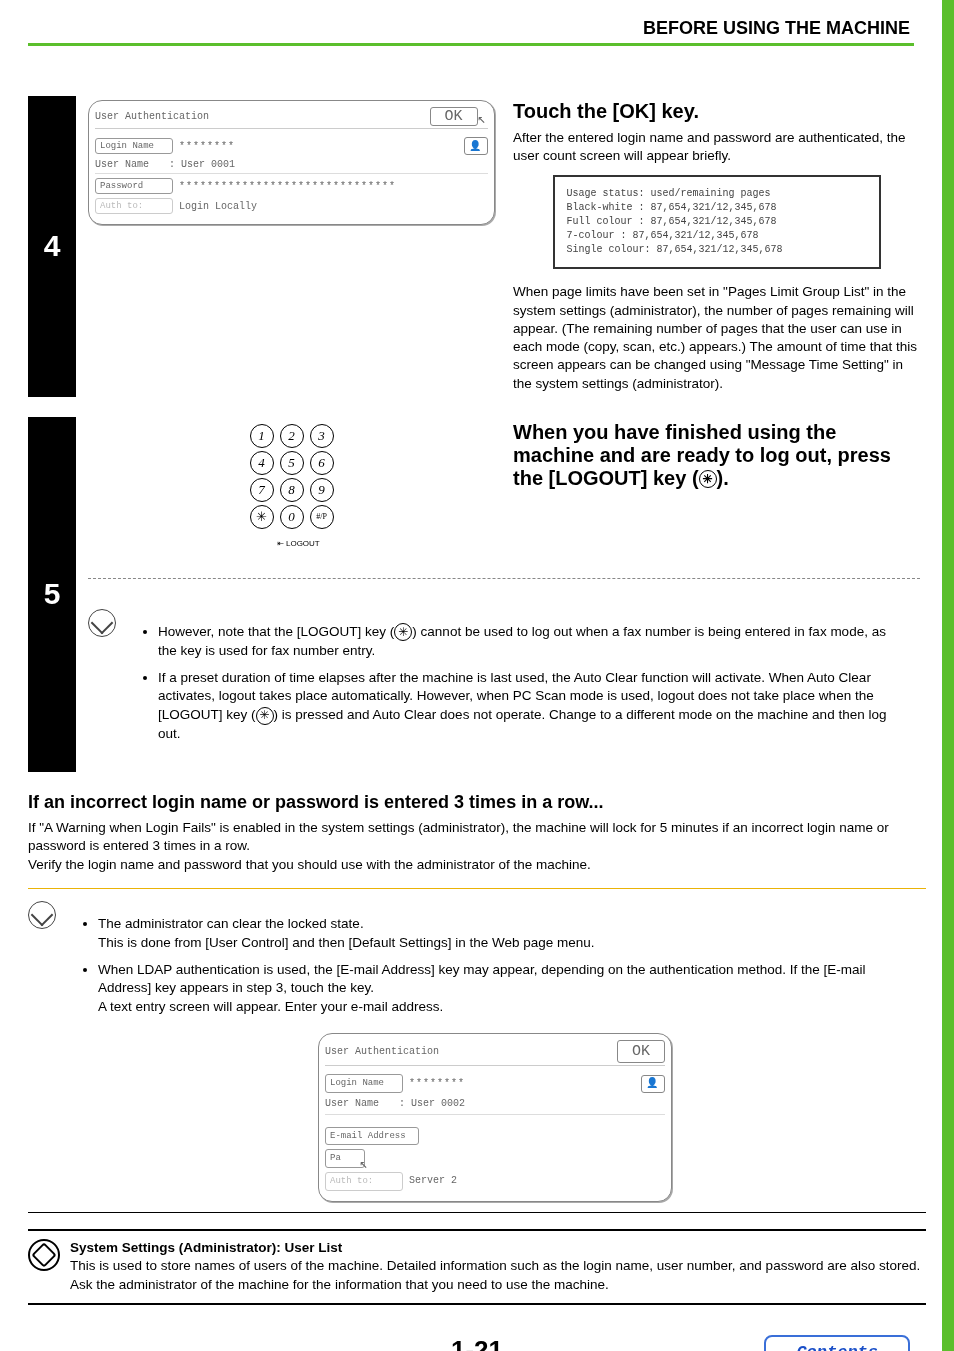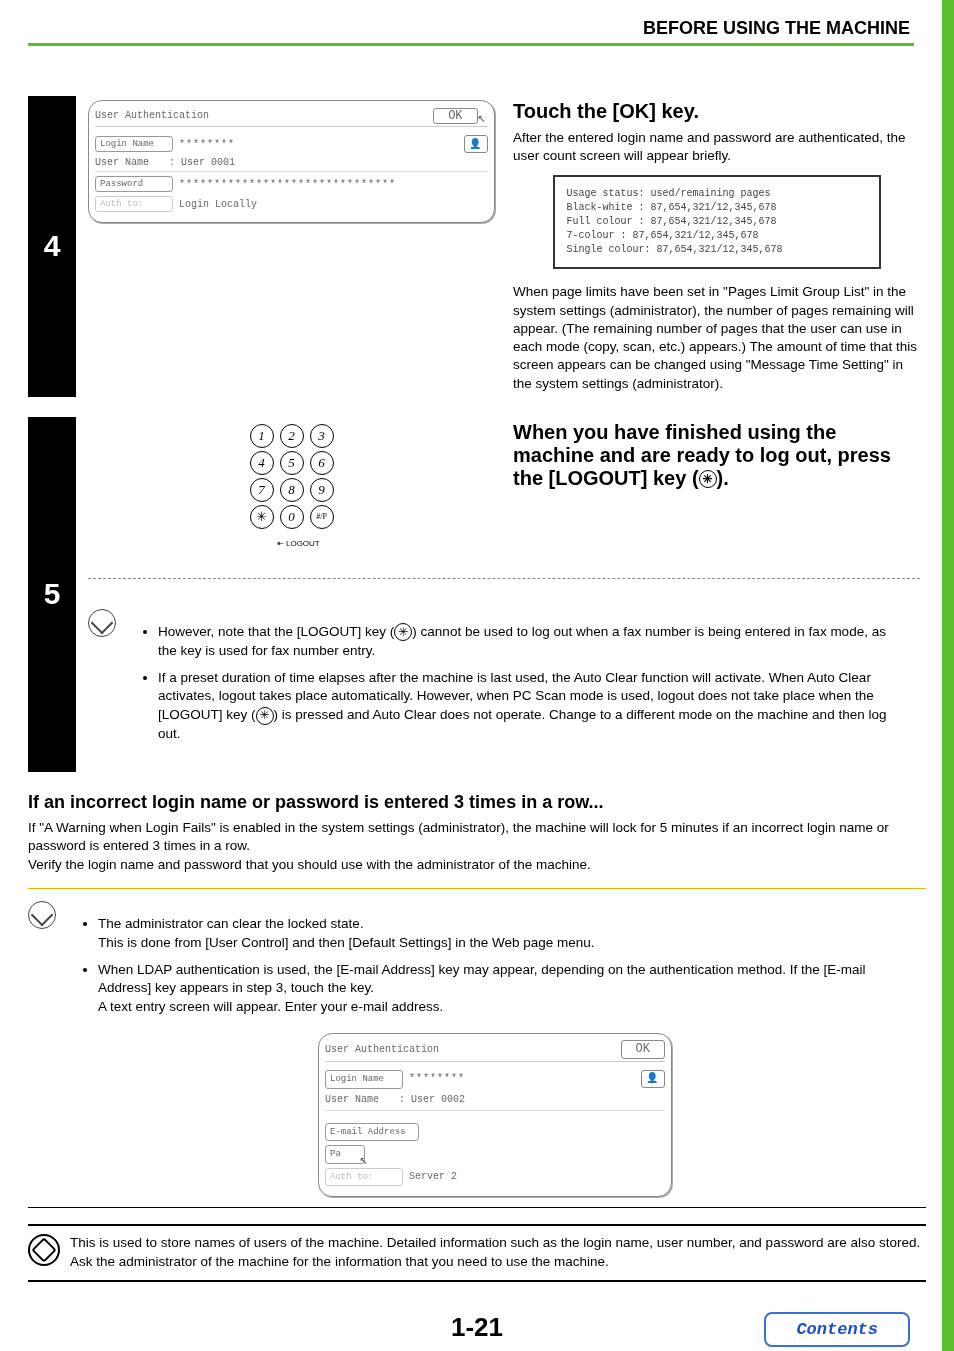--- a/index.html
+++ b/index.html
@@ -76,21 +76,21 @@
     justify-content: space-between;
     align-items: center;
     border-bottom: 1px solid #ccc;
     padding-bottom: 2px;
     margin-bottom: 8px;
   }
   .panel-ok {
     border: 1px solid #888;
     border-radius: 3px;
     padding: 0 14px;
-    font-size: 12px;
+    font-size: 15px;
   }
   .panel-row {
     display: flex;
     align-items: center;
     margin: 4px 0;
   }
   .panel-btn {
     border: 1px solid #999;
     border-radius: 3px;
     padding: 2px 4px;
@@ -448,20 +448,21 @@
         </div>
       </div>
     </div>
   </div>
 
   <div class="admin-note">
     <div class="gear-icon">
         <div class="gear-inner"></div>
       </div>
     <div>
+      <div style="font-weight:bold;">System Settings (Administrator): User List</div>
       <div>This is used to store names of users of the machine. Detailed information such as the login name, user number, and password are also stored. Ask the administrator of the machine for the information that you need to use the machine.</div>
     </div>
   </div>
 
   <div class="footer">
     <span class="page-num">1-21</span>
     <a class="contents-btn">Contents</a>
   </div>
 </div>
 

